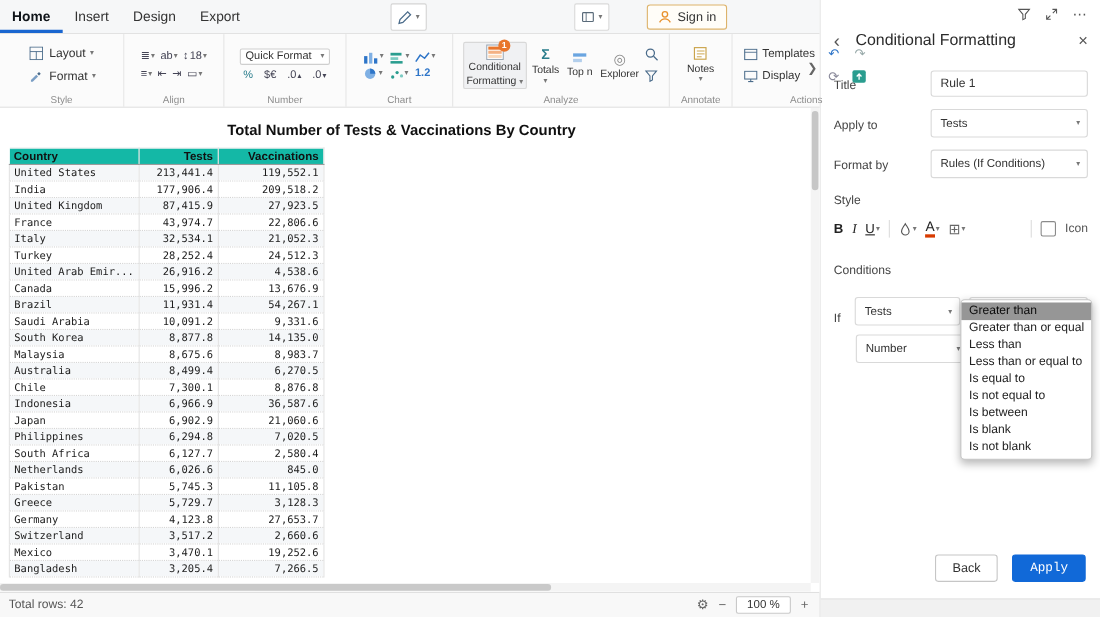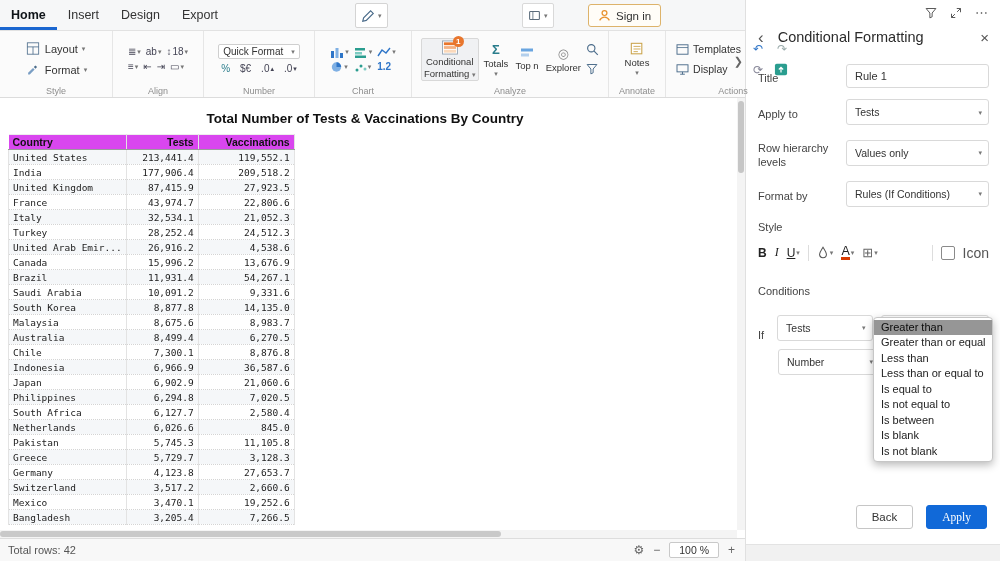--- a/index.html
+++ b/index.html
@@ -33,21 +33,21 @@
   .iconwrap{position:relative}
   .act-btn{display:flex;align-items:center;gap:4px;font-size:10.5px;color:#333}
   .sq{width:16px;height:15px;display:flex;align-items:center;justify-content:center;font-size:12px;color:#4a6b8a}
   .ribbon-chevron{position:absolute;right:2px;top:24px;font-size:11px;color:#666}
 
   
   .canvas{flex:1;position:relative;overflow:hidden;background:#fff}
   .canvas-title{margin-top:13px;width:730px;text-align:center;font-size:13.5px;font-weight:bold;color:#101010}
   table{border-collapse:collapse;margin:8px 0 0 8px;table-layout:fixed}
   th,td{border-right:1px solid #e3e3e3}
-  th{font-size:10.5px;font-weight:bold;color:#111;text-align:left;padding:1px 4px;border-bottom:1px solid #9b9b9b;border-top:1px solid #ededed;background:#d946ef}
+  th{font-size:10.5px;font-weight:bold;color:#111;text-align:left;padding:1px 4px;border-bottom:1px solid #9b9b9b;border-top:1px solid #ededed;background:#14b8a6}
   th.num{text-align:right}
   td{font-family:"DejaVu Sans Mono",monospace;font-size:9.5px;color:#1c1c1c;padding:0 4px;height:14px;border-bottom:1px dotted #d4d4d4;white-space:nowrap;overflow:hidden}
   td.c-name{border-left:1px solid #e3e3e3}
   td.c-num{text-align:right}
   tbody tr:nth-child(odd){background:#f5f7f9}
   .vscroll{position:absolute;top:0;right:0;bottom:8px;width:8px;background:#f4f4f4}
   .vthumb{position:absolute;top:3px;left:1px;width:6px;height:72px;background:#c6c6c6;border-radius:3px}
   .hscroll{position:absolute;left:0;right:8px;bottom:0;height:8px;background:#f4f4f4}
   .hthumb{position:absolute;left:0;top:1px;height:6px;width:68%;background:#c9c9c9;border-radius:3px}
 
@@ -70,33 +70,33 @@
   .fctrl{flex:1}
   .pinput{width:100%;box-sizing:border-box;height:24px;border:1px solid #d9d9d9;border-radius:3px;font-size:11px;padding:0 8px;color:#333;font-family:"Liberation Sans",sans-serif;background:#fff}
   .pselect{height:24px;border:1px solid #d9d9d9;border-radius:3px;background:#fff;display:flex;align-items:center;justify-content:space-between;padding:0 6px 0 8px;font-size:10.5px;color:#333}
   .section-label{font-size:11px;color:#444;margin-top:14px}
   .styletools{display:flex;align-items:center;gap:8px;margin-top:9px;height:22px}
   .st-btn{display:flex;align-items:center;gap:1px;font-size:12px;color:#222}
   .st-sep{width:1px;height:16px;background:#ddd}
   .u-l{text-decoration:underline}
   .a-color{border-bottom:3px solid #d83b01;line-height:1;font-size:12.5px}
   .checkbox{width:12px;height:12px;border:1px solid #8a8a8a;border-radius:2px;background:#fff}
-  .icon-lbl{font-size:14px;color:#555;margin-left:0}
+  .icon-lbl{font-size:11px;color:#555;margin-left:0}
   .cond{position:relative;margin-top:9px}
   .cond-row1{display:flex;align-items:flex-end;gap:8px;margin-top:18px}
   .if-lbl{font-size:11px;color:#444;width:12px}
   .sel-sm{width:86px}
   .sel-md{width:100px}
   .cond-row2{margin-top:8px;margin-left:20px}
   .dropdown{position:absolute;top:44px;right:-4px;width:118px;background:#fff;border:1px solid #c6c6c6;border-radius:4px;box-shadow:0 3px 8px rgba(0,0,0,.28);padding:2px 0;z-index:9}
   .dd-item{font-size:11px;color:#222;padding:1px 7px;line-height:13.5px;white-space:nowrap}
   .dd-item.selected{background:#969696;color:#0b0b0b}
   .panel-footer{margin-top:auto;display:flex;justify-content:flex-end;gap:13px;padding:0 2px 15px}
   .btn-back{background:#fff;border:1px solid #c6c6c6;border-radius:3px;font-size:11.5px;color:#333;padding:5px 15px;font-family:"Liberation Sans",sans-serif}
-  .btn-apply{background:#1169d8;border:1px solid #1169d8;border-radius:3px;font-size:11.5px;color:#fff;padding:5px 15px;font-family:Liberation Serif, serif}
+  .btn-apply{background:#1169d8;border:1px solid #1169d8;border-radius:3px;font-size:11.5px;color:#fff;padding:5px 15px;font-family:Liberation Mono, monospace}
   .right-footer{height:16px;background:#f1f1f1;border-top:1px solid #e3e3e3}
   svg{display:block}
 </style>
 </head>
 <body>
 
 <div class="app">
 
   <div class="left">
 
@@ -548,29 +548,20 @@
       <div class="fieldrow">
         <span class="flabel">Apply to</span>
         <span class="fctrl">
           <span class="pselect">
             <span>Tests</span>
             <span class="caret">▾</span>
           </span>
         </span>
       </div>
 
-      <div class="fieldrow">
-        <span class="flabel">Row hierarchy levels</span>
-        <span class="fctrl">
-          <span class="pselect">
-            <span>Values only</span>
-            <span class="caret">▾</span>
-          </span>
-        </span>
-      </div>
 
       <div class="fieldrow">
         <span class="flabel">Format by</span>
         <span class="fctrl">
           <span class="pselect">
             <span>Rules (If Conditions)</span>
             <span class="caret">▾</span>
           </span>
         </span>
       </div>

